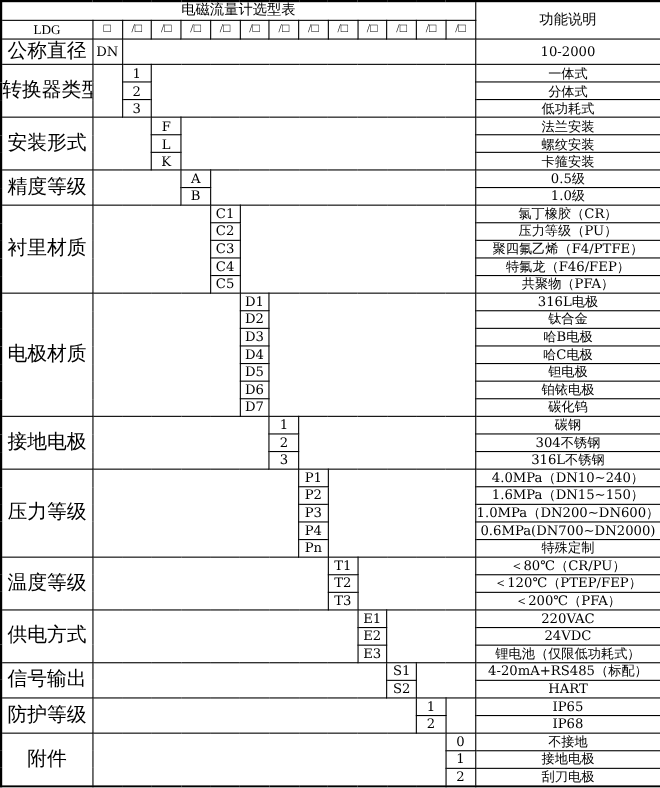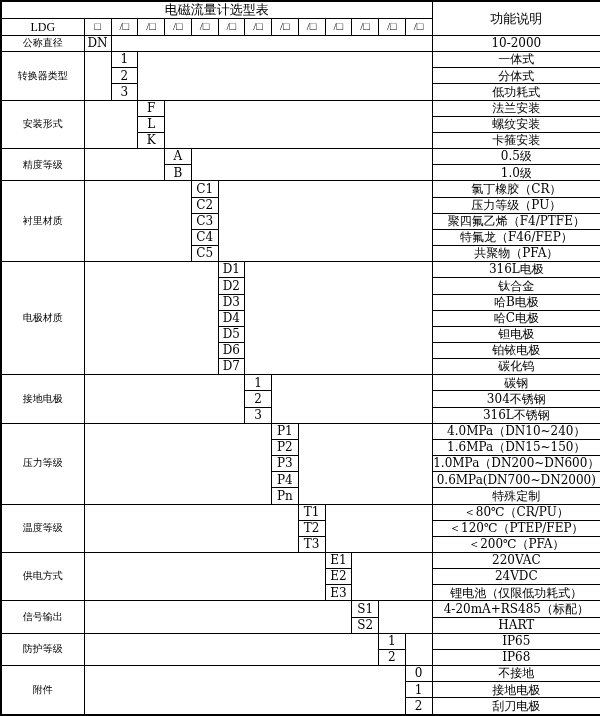--- a/index.html
+++ b/index.html
@@ -15,21 +15,21 @@
     padding:0;margin:0;
     text-align:center;vertical-align:middle;
     white-space:nowrap;overflow:hidden;
     line-height:1.05;
   }
   td.title-cell{font-size:13px;height:16px;}
   td.func-header{font-size:13px;border-radius:17px;}
   tr.model-row{height:17px;font-family:Liberation Serif, serif;}
   td.model-cell{text-align:left;padding-left:9px;}
   td.box-cell{font-size:11px;}
-  td.group-label{font-size:10px;}
+  td.group-label{font-size:18px;}
   td.code-cell{font-size:12px;}
   td.code-left{text-align:left;padding-left:2px;}
   td.desc-cell{font-size:12px;}
   td.desc-left{text-align:left;padding-left:1px;}
   td.filler{border:1px solid #000;}
 </style>
 </head>
 <body>
 
 <table id="selection-table">

